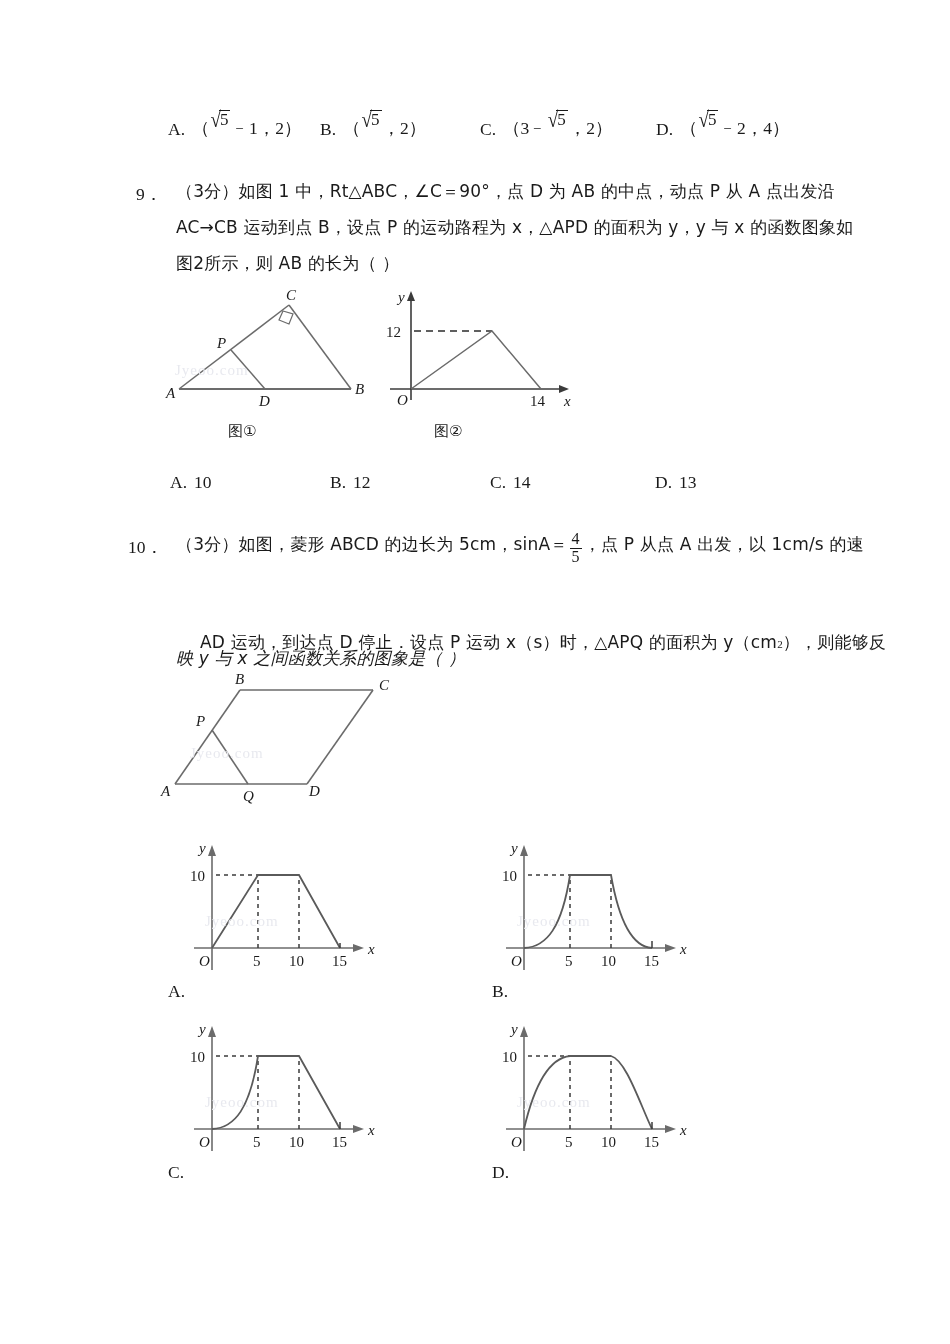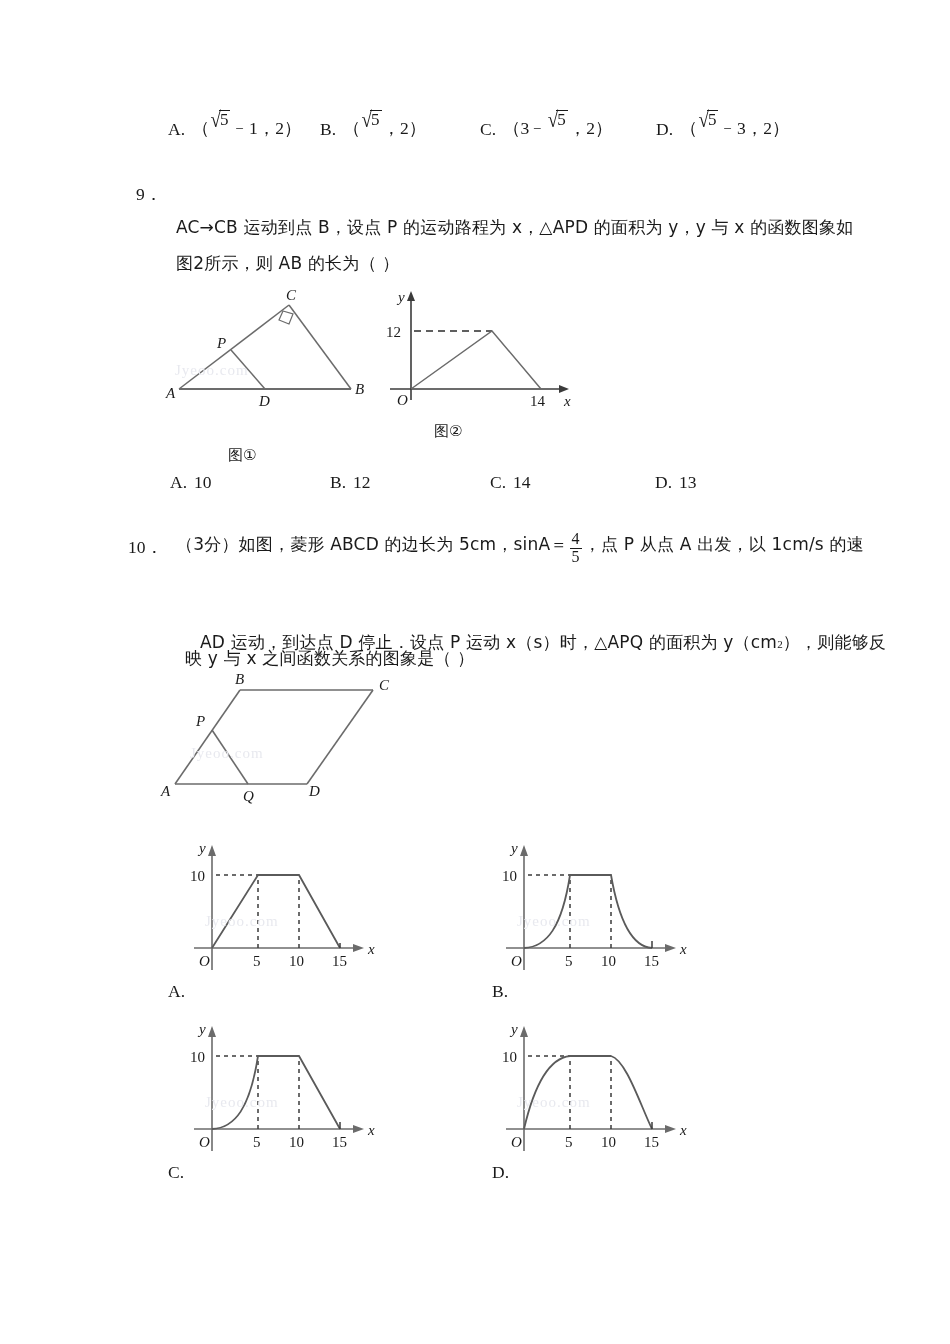--- a/index.html
+++ b/index.html
@@ -159,27 +159,28 @@
       <span>3﹣</span>
       <span class="sup-rad"><span class="radical"><span class="rad-sign">√</span><span class="rad-body">5</span></span></span>
       <span>，2</span>
       <span>）</span>
     </div>
 
     <div class="choice">
       <span class="choice-letter">D.</span>
       <span>（</span>
       <span class="sup-rad"><span class="radical"><span class="rad-sign">√</span><span class="rad-body">5</span></span></span>
-      <span>﹣3，2</span>
+      <span>﹣2，4</span>
       <span>）</span>
     </div>
   </div>
 
   <div class="qnum" style="left:136px; top:182px;">9．</div>
 
+  <div class="qline cjk" style="left:176px; top:183px;">（3分）如图 1 中，Rt△ABC，∠C＝90°，点 D 为 AB 的中点，动点 P 从 A 点出发沿</div>
 
   <div class="qline cjk" style="left:176px; top:219px;">AC→CB 运动到点 B，设点 P 的运动路程为 x，△APD 的面积为 y，y 与 x 的函数图象如</div>
 
   <div class="qline cjk" style="left:176px; top:255px;">图2所示，则 AB 的长为（      ）</div>
 
   <div class="figure" style="left:165px; top:288px;">
     <svg width="215" height="120" viewBox="0 0 215 120">
 
       <line x1="14" y1="101" x2="186" y2="101" stroke="#3b3b3b" stroke-width="1.6"></line>
 
@@ -191,21 +192,21 @@
 
       <polygon points="118,23 128,26 124,36 114,32" fill="none" stroke="#6b6b6b" stroke-width="1.2"></polygon>
 
       <text x="1" y="110" font-family="Liberation Serif, serif" font-style="italic" font-size="15" fill="#1a1a1a">A</text>
       <text x="190" y="106" font-family="Liberation Serif, serif" font-style="italic" font-size="15" fill="#1a1a1a">B</text>
       <text x="121" y="12" font-family="Liberation Serif, serif" font-style="italic" font-size="15" fill="#1a1a1a">C</text>
       <text x="94" y="118" font-family="Liberation Serif, serif" font-style="italic" font-size="15" fill="#1a1a1a">D</text>
       <text x="52" y="60" font-family="Liberation Serif, serif" font-style="italic" font-size="15" fill="#1a1a1a">P</text>
     </svg>
   </div>
-  <div class="fig-caption" style="left:228px; top:422px;margin-top:24px;">图①</div>
+  <div class="fig-caption" style="left:228px; top:422px;">图①</div>
 
   <div class="figure" style="left:378px; top:288px;">
     <svg width="200" height="125" viewBox="0 0 200 125">
 
       <line x1="33" y1="112" x2="33" y2="10" stroke="#3b3b3b" stroke-width="1.6"></line>
       <polygon points="33,3 29,13 37,13" fill="#3b3b3b"></polygon>
 
       <line x1="12" y1="101" x2="183" y2="101" stroke="#3b3b3b" stroke-width="1.6"></line>
       <polygon points="191,101 181,97 181,105" fill="#3b3b3b"></polygon>
 
@@ -252,21 +253,21 @@
     <span class="cjk">，点 P 从点 A 出发，以 1cm/s 的速</span>
   </div>
 
 
   <div class="qline" style="left:176px; top:634px; display:flex; align-items:baseline;margin-left:24px;">
     <span class="cjk">AD 运动，到达点 D 停止．设点 P 运动 x（s）时，△APQ 的面积为 y（cm</span>
     <span class="sup">2</span>
     <span class="cjk">），则能够反</span>
   </div>
 
-  <div class="qline cjk" style="left:185px; top:650px;">映 y 与 x 之间函数关系的图象是（      ）</div>
+  <div class="qline cjk" style="left:176px; top:650px;font-style:italic;">映 y 与 x 之间函数关系的图象是（      ）</div>
 
   <div class="figure" style="left:155px; top:668px;">
     <svg width="270" height="145" viewBox="0 0 270 145">
 
       <line x1="20" y1="116" x2="85" y2="22" stroke="#6b6b6b" stroke-width="1.6"></line>
 
       <line x1="85" y1="22" x2="218" y2="22" stroke="#6b6b6b" stroke-width="1.6"></line>
 
       <line x1="218" y1="22" x2="152" y2="116" stroke="#6b6b6b" stroke-width="1.6"></line>
 

